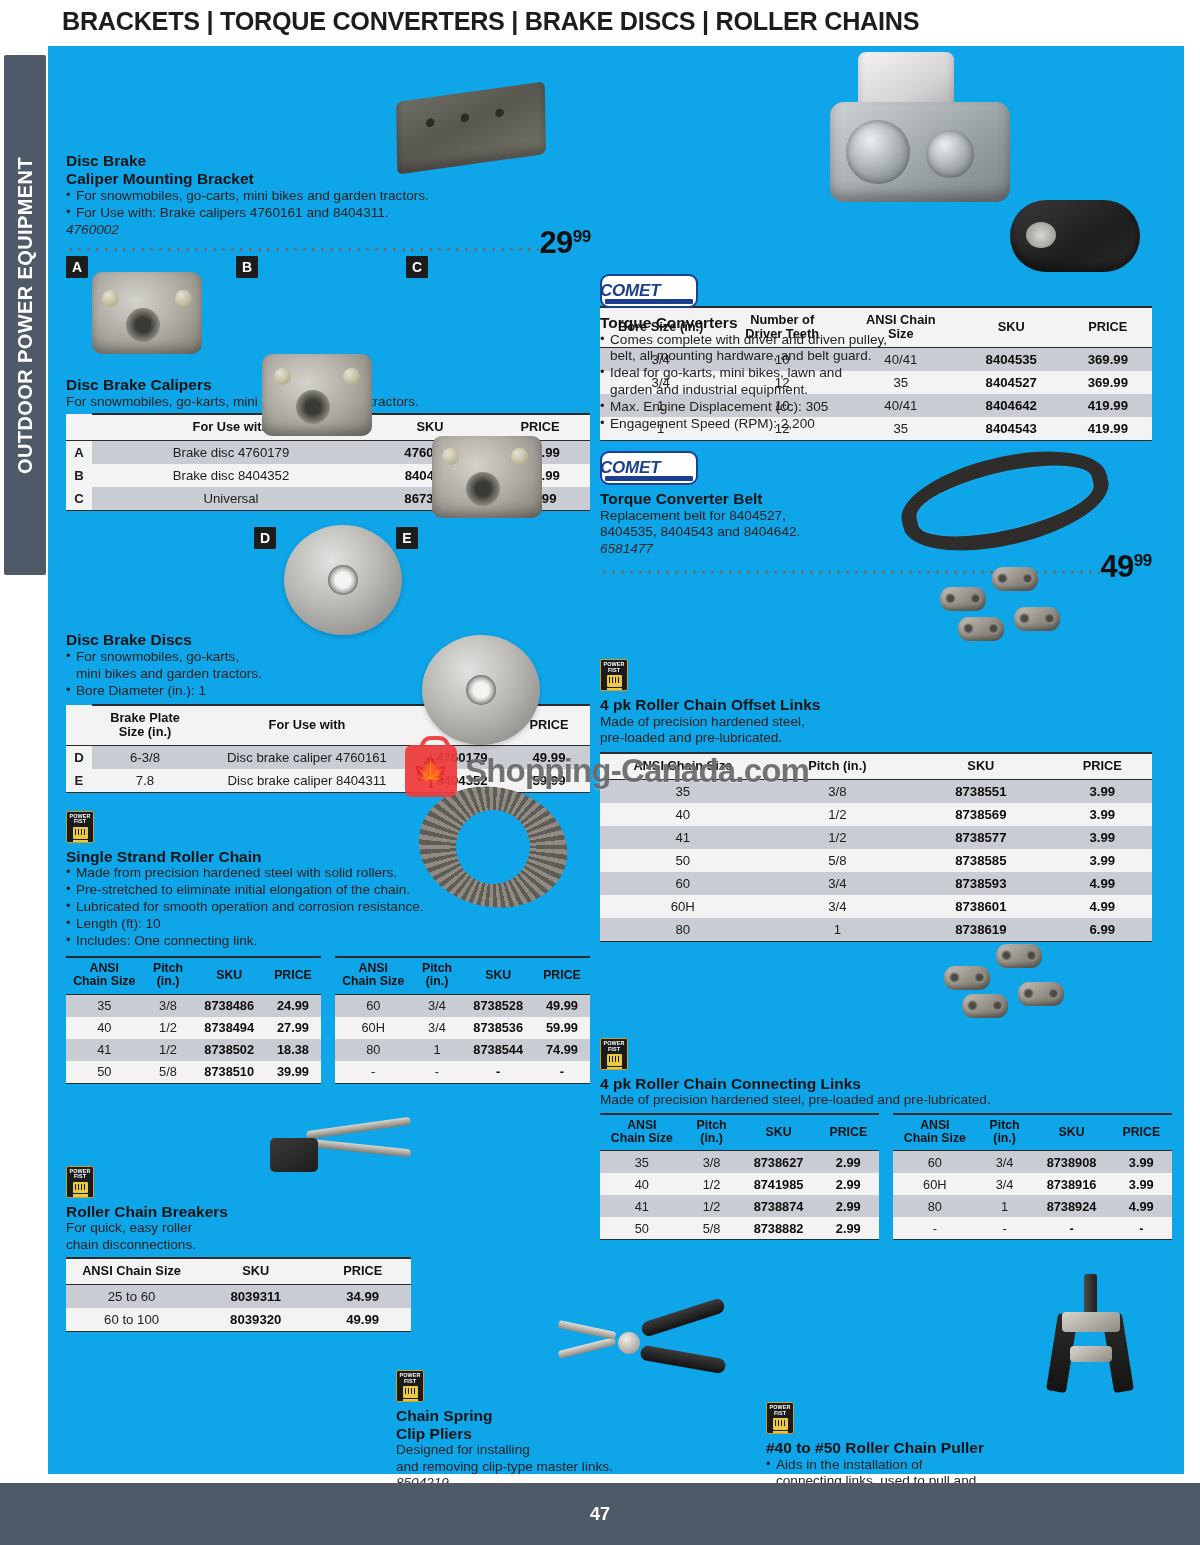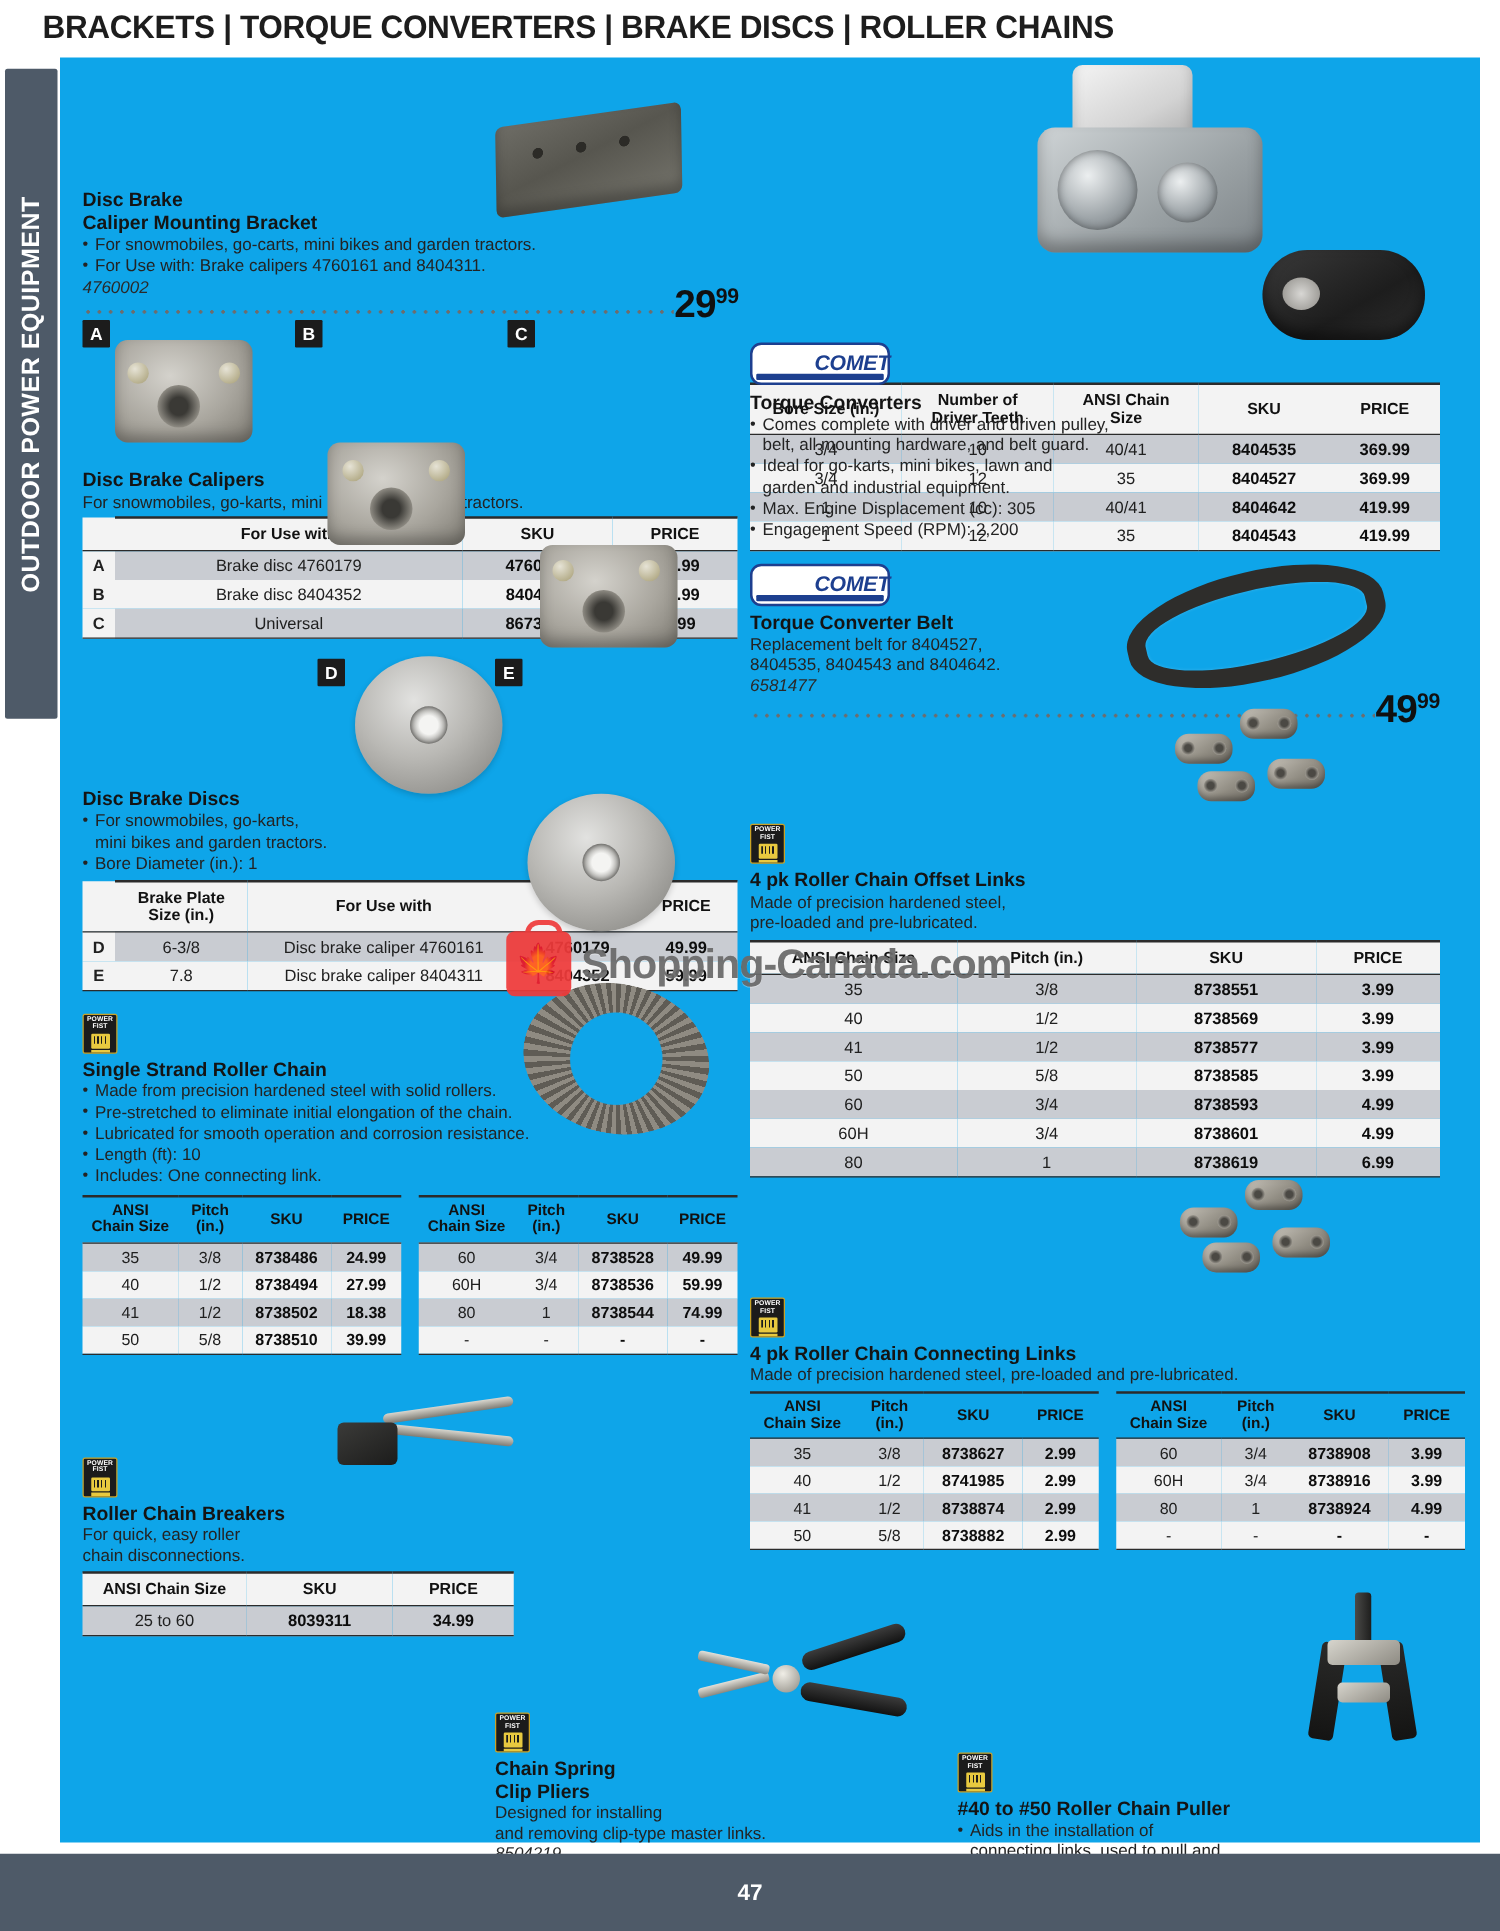--- a/index.html
+++ b/index.html
@@ -8,21 +8,21 @@
     background: #ffffff;
     font-family: "Liberation Sans", sans-serif;
     color: #1a1a1a;
     overflow: hidden;
   }
   .page { position: relative; width: 1200px; height: 1545px; background: #fff; }
 
   
   .page-header {
     position: absolute; left: 0; top: 0; width: 1200px; height: 42px;
-    display: flex; align-items: center; padding-left: 34px;
+    display: flex; align-items: center; padding-left: 62px;
   }
   .page-header .title {
     font-size: 26px; font-weight: bold; letter-spacing: -0.3px;
     color: #1d1d1d; white-space: nowrap;
     transform: scaleX(0.97); transform-origin: left center;
   }
 
   
   .side-tab {
     position: absolute; left: 4px; top: 55px; width: 42px; height: 520px;
@@ -106,22 +106,22 @@
     width: 15px; height: 13px; margin-top: 2px; background: #e8c93f;
     border-radius: 1px; position: relative;
   }
   .pf-badge .pf-fist:before {
     content: ""; position: absolute; left: 2px; top: 2px; width: 11px; height: 6px;
     background: repeating-linear-gradient(to right, #1b1b1b 0 1px, transparent 1px 3px);
   }
   .pf-badge .pf-bar { width: 15px; height: 2.5px; background: #e8c93f; margin-top: 1px; }
 
   .comet {
-    width: 112px; height: 34px; position: relative;
-    display: flex; align-items: center; justify-content: flex-end;
+    width: 98px; height: 34px; position: relative;
+    display: flex; align-items: center; justify-content: flex-start;
   }
   .comet .shell {
     position: absolute; inset: 0; border: 2px solid #1d3f8f; border-radius: 9px;
     background: #fff;
   }
   .comet .word { position: relative; color: #1d3f8f; font-size: 17px; font-weight: bold; font-style: italic; letter-spacing: -0.2px; }
   .comet .strip { position: absolute; left: 5px; right: 5px; bottom: 4px; height: 5px; background: #1d3f8f; border-radius: 1px; }
 
   
   .chip {
@@ -534,20 +534,25 @@
             <th style="width:34%;">SKU</th>
             <th style="width:28%;">PRICE</th>
           </tr>
             </thead>
           <tbody>
             <tr>
                 <td>25 to 60</td>
                 <td class="sku">8039311</td>
                 <td class="price-cell">34.99</td>
               </tr>
+            <tr>
+                <td>60 to 100</td>
+                <td class="sku">8039320</td>
+                <td class="price-cell">49.99</td>
+              </tr>
           </tbody>
         </table>
       </div>
     </div>
 
     <div class="col-right">
 
       <div style="position:relative;height:252px;">
         <div class="photo engine" style="left:258px;top:-2px;"></div>
         <div class="photo converter" style="left:230px;top:48px;">

